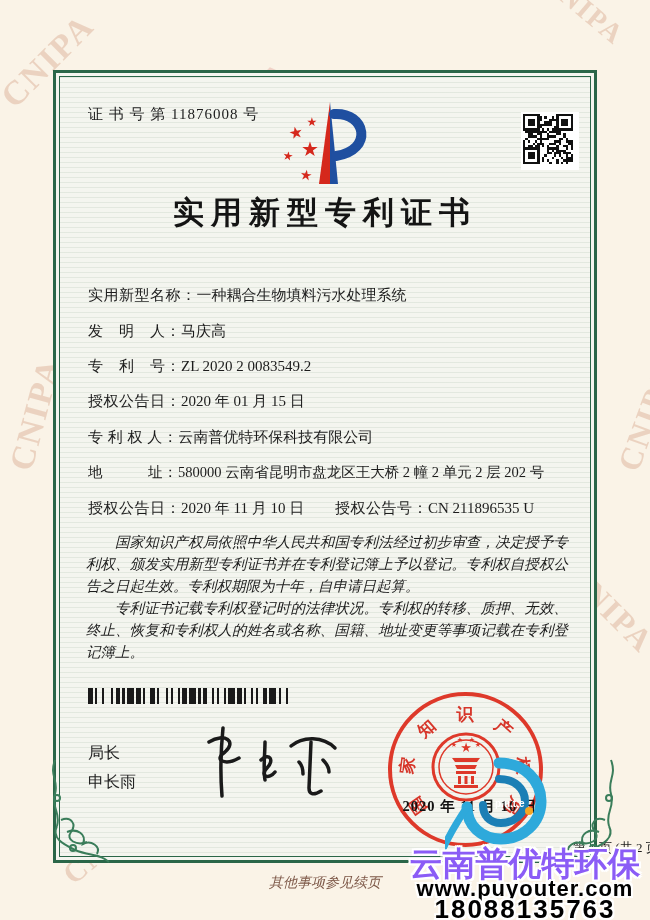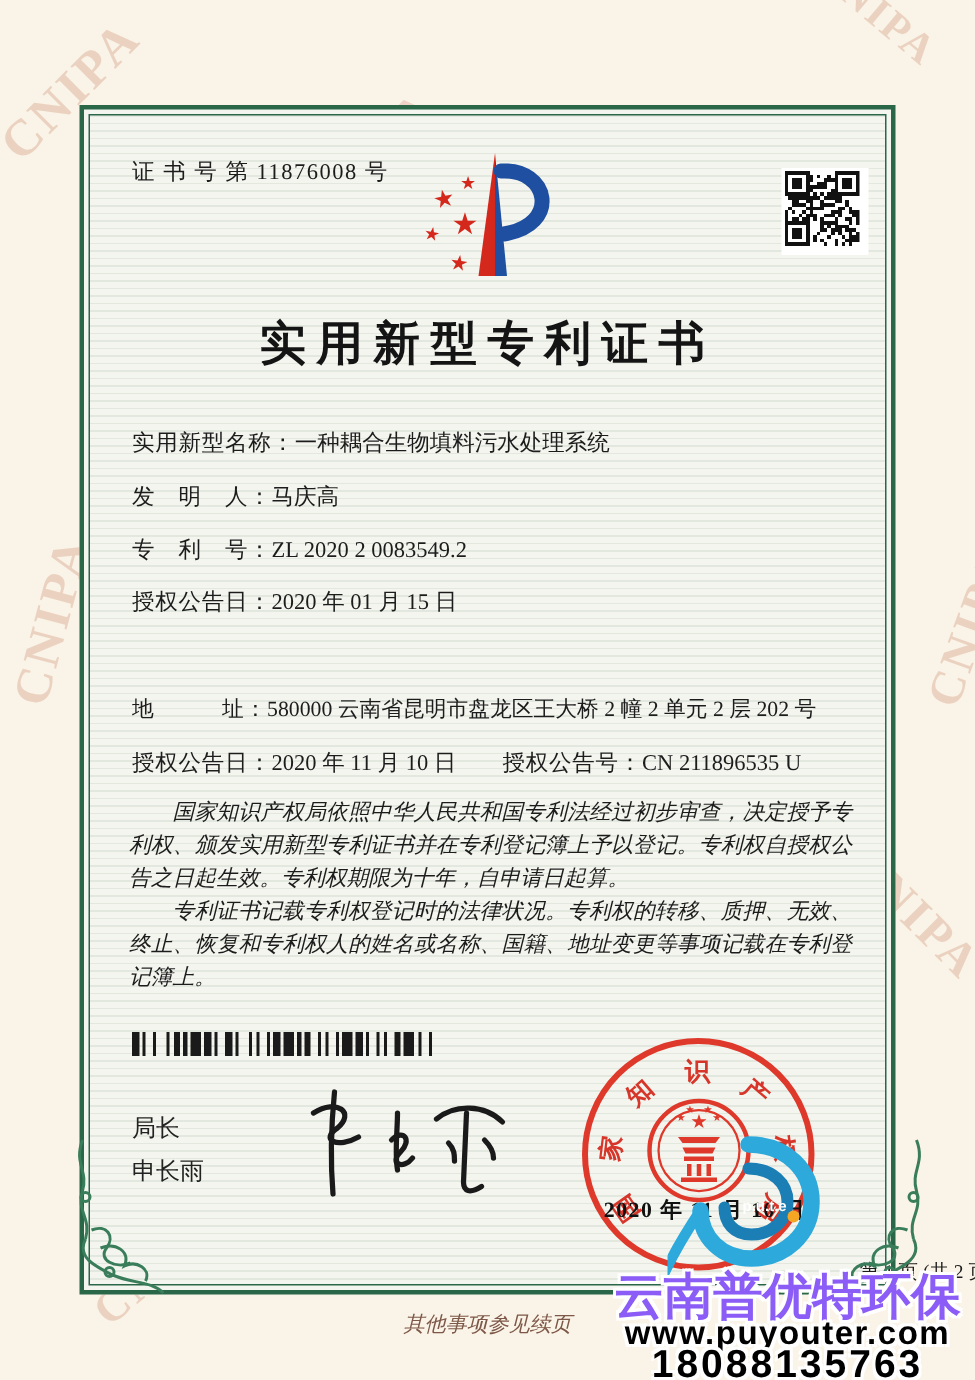--- a/index.html
+++ b/index.html
@@ -17,21 +17,21 @@
          background:
            repeating-linear-gradient(180deg, rgba(110,145,115,0.13) 0px, rgba(110,145,115,0.13) 1px, transparent 1px, transparent 5px);}
 
   .content{position:absolute;inset:0;z-index:3;}
 
   
   .cert-no{position:absolute;left:88px;top:105px;font-size:15px;color:#1c1c1c;letter-spacing:1px;}
   .qr{position:absolute;left:521px;top:112px;width:54px;height:54px;background:#fff;padding:2px;}
   .logo{position:absolute;left:262px;top:98px;width:126px;height:90px;}
   .title{position:absolute;left:0;top:192px;width:650px;text-align:center;
-         font-size:31px;font-weight:bold;letter-spacing:7px;color:#141414;margin-top:16px;}
+         font-size:31px;font-weight:bold;letter-spacing:7px;color:#141414;}
 
   
   .frow{position:absolute;left:88px;width:480px;font-size:15px;color:#1c1c1c;white-space:nowrap;}
   .frow .lbl{letter-spacing:0.5px;}
   .grant-no{position:absolute;left:247px;top:0;}
 
   
   .paras{position:absolute;left:86px;top:531px;width:482px;color:#1c1c1c;
          font-size:14.5px;line-height:22px;font-style:italic;text-align:justify;}
   .paras p{margin:0;text-indent:2em;}
@@ -352,20 +352,21 @@
       <path d="M72,16 C104,14 112,52 74,58" stroke="#1f4fa0" stroke-width="10" fill="none" stroke-linecap="round"></path>
     </svg>
   </div>
 
   <div class="title">实用新型专利证书</div>
 
   <div class="frow" style="top:286px"><span class="lbl">实用新型名称：</span><span class="val">一种耦合生物填料污水处理系统</span></div>
   <div class="frow" style="top:322px"><span class="lbl">发　明　人：</span><span class="val">马庆高</span></div>
   <div class="frow" style="top:357px"><span class="lbl">专　利　号：</span><span class="val">ZL 2020 2 0083549.2</span></div>
   <div class="frow" style="top:392px"><span class="lbl">授权公告日：</span><span class="val">2020 年 01 月 15 日</span></div>
+  <div class="frow" style="top:428px"><span class="lbl">专 利 权 人：</span><span class="val">云南普优特环保科技有限公司</span></div>
   <div class="frow" style="top:463px;font-size:14.5px"><span class="lbl">地　　　址：</span><span class="val">580000 云南省昆明市盘龙区王大桥 2 幢 2 单元 2 层 202 号</span></div>
   <div class="frow" style="top:499px">
     <span class="lbl">授权公告日：</span><span class="val">2020 年 11 月 10 日</span>
     <span class="grant-no"><span class="lbl">授权公告号：</span><span class="val">CN 211896535 U</span></span>
   </div>
 
   <div class="paras">
     <p>国家知识产权局依照中华人民共和国专利法经过初步审查，决定授予专利权、颁发实用新型专利证书并在专利登记簿上予以登记。专利权自授权公告之日起生效。专利权期限为十年，自申请日起算。</p>
     <p>专利证书记载专利权登记时的法律状况。专利权的转移、质押、无效、终止、恢复和专利权人的姓名或名称、国籍、地址变更等事项记载在专利登记簿上。</p>
   </div>

